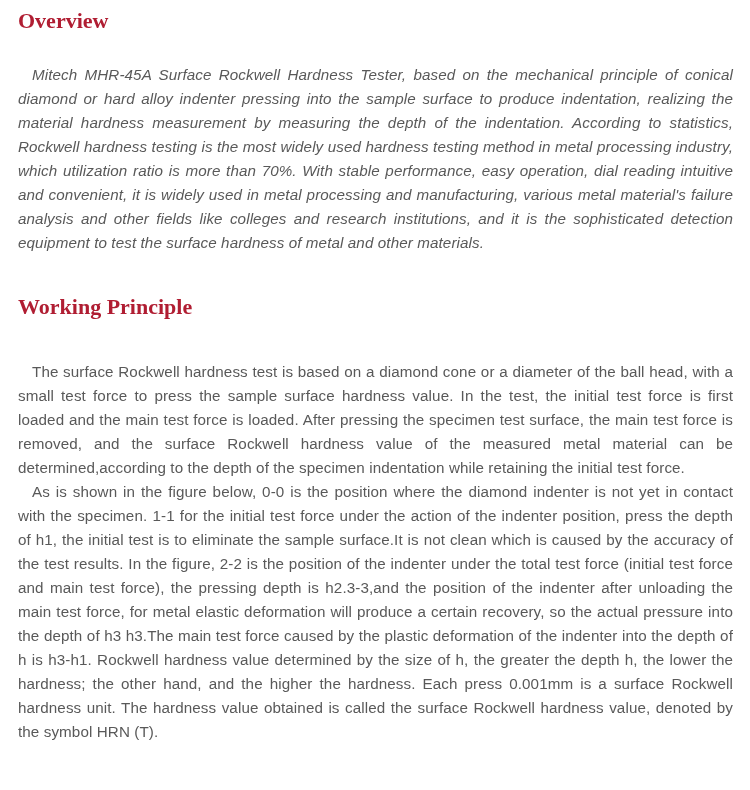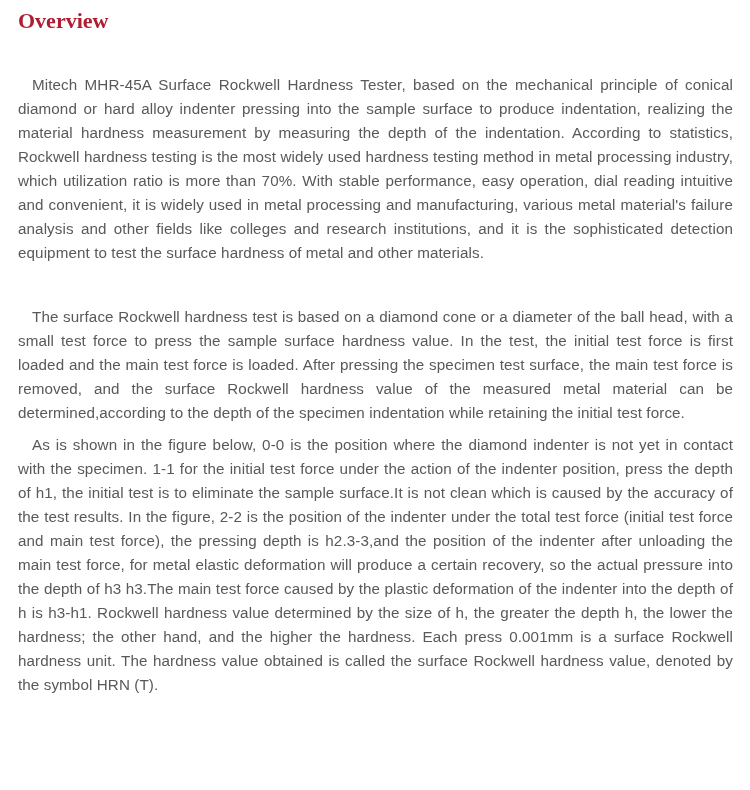--- a/index.html
+++ b/index.html
@@ -22,33 +22,33 @@
   }
   .heading-overview { margin-top: 0; }
   .heading-working-principle { margin-top: 39px; }
   .body-paragraph {
     font-size: 15.2px;
     line-height: 24px;
     color: #595959;
     text-align: justify;
     text-indent: 14px;
     letter-spacing: 0.1px;
-    margin-top: 8px;
   }
-  .first-after-heading { margin-top: 39px; }
+  .first-after-heading { margin-top: 29px; font-style: italic; }
   .second-first-after-heading { margin-top: 40px; }
 </style>
 </head>
 <body>
 
 <div class="page">
 
   <section>
     <h2 class="section-heading heading-overview">Overview</h2>
     <p class="body-paragraph first-after-heading">Mitech MHR-45A Surface Rockwell Hardness Tester, based on the mechanical principle of conical diamond or hard alloy indenter pressing into the sample surface to produce indentation, realizing the material hardness measurement by measuring the depth of the indentation. According to statistics, Rockwell hardness testing is the most widely used hardness testing method in metal processing industry, which utilization ratio is more than 70%. With stable performance, easy operation, dial reading intuitive and convenient, it is widely used in metal processing and manufacturing, various metal material's failure analysis and other fields like colleges and research institutions, and it is the sophisticated detection equipment to test the surface hardness of metal and other materials.</p>
   </section>
 
   <section>
+    <h2 class="section-heading heading-working-principle">Working Principle</h2>
     <p class="body-paragraph second-first-after-heading">The surface Rockwell hardness test is based on a diamond cone or a diameter of the ball head, with a small test force to press the sample surface hardness value. In the test, the initial test force is first loaded and the main test force is loaded. After pressing the specimen test surface, the main test force is removed, and the surface Rockwell hardness value of the measured metal material can be determined,according to the depth of the specimen indentation while retaining the initial test force.</p>
     <p class="body-paragraph">As is shown in the figure below, 0-0 is the position where the diamond indenter is not yet in contact with the specimen. 1-1 for the initial test force under the action of the indenter position, press the depth of h1, the initial test is to eliminate the sample surface.It is not clean which is caused by the accuracy of the test results. In the figure, 2-2 is the position of the indenter under the total test force (initial test force and main test force), the pressing depth is h2.3-3,and the position of the indenter after unloading the main test force, for metal elastic deformation will produce a certain recovery, so the actual pressure into the depth of h3 h3.The main test force caused by the plastic deformation of the indenter into the depth of h is h3-h1. Rockwell hardness value determined by the size of h, the greater the depth h, the lower the hardness; the other hand, and the higher the hardness. Each press 0.001mm is a surface Rockwell hardness unit. The hardness value obtained is called the surface Rockwell hardness value, denoted by the symbol HRN (T).</p>
   </section>
 
 </div>
 
 </body></html>

